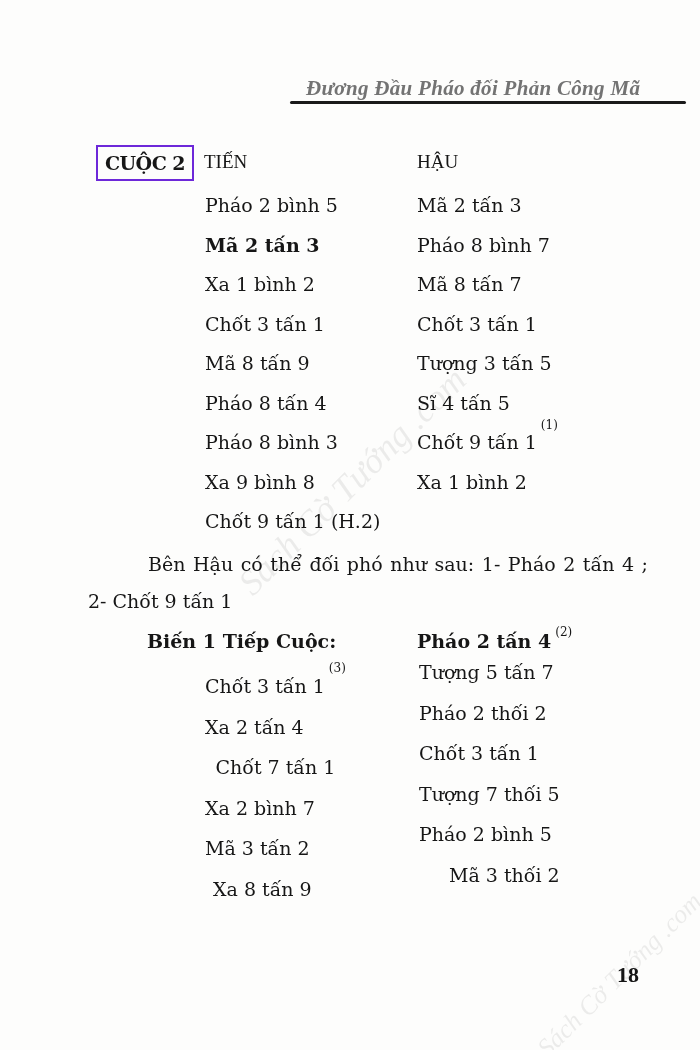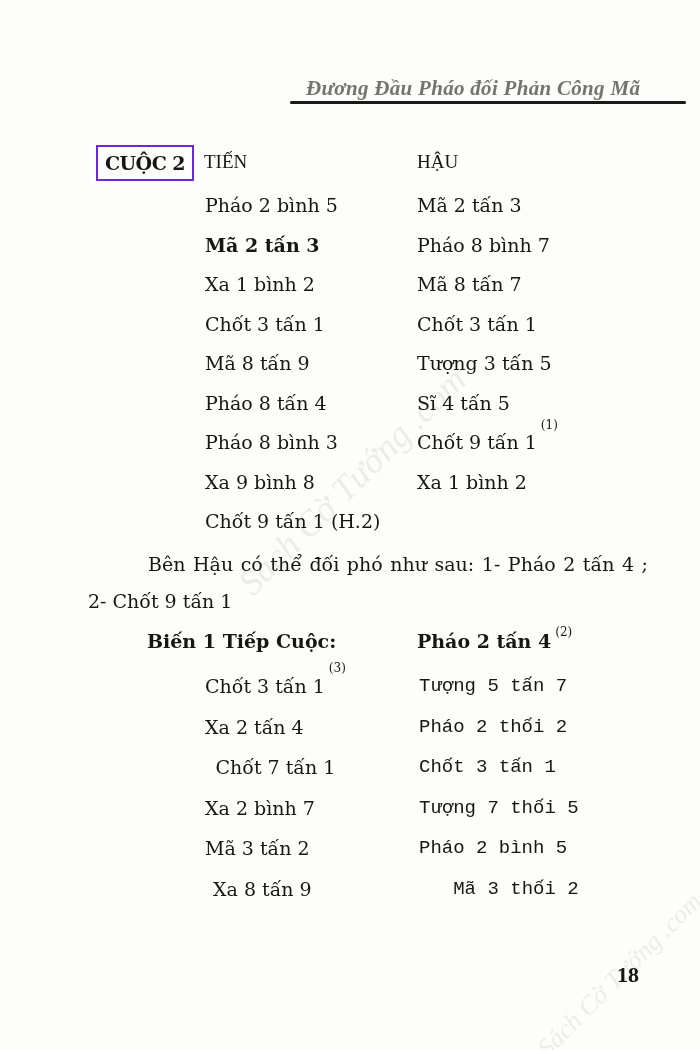--- a/index.html
+++ b/index.html
@@ -90,21 +90,21 @@
 
 <div class="col" style="left:205px; top:666px; line-height:40.5px;">
   <span class="move" style="height:40.5px;"><span>Chốt 3 tấn 1</span><sup>(3)</sup></span>
   <span class="move" style="height:40.5px;">Xa 2 tấn 4</span>
   <span class="move" style="height:40.5px;text-align:center;">Chốt 7 tấn 1</span>
   <span class="move" style="height:40.5px;">Xa 2 bình 7</span>
   <span class="move" style="height:40.5px;">Mã 3 tấn 2</span>
   <span class="move" style="height:40.5px; padding-left:8px;">Xa 8 tấn 9</span>
 </div>
 
-<div class="col" style="left:419px; top:666px; line-height:40.5px;font-family:Liberation Mono, monospace;">
+<div class="col" style="left:419px; top:652px; line-height:40.5px;">
   <span class="move" style="height:40.5px;">Tượng 5 tấn 7</span>
   <span class="move" style="height:40.5px;">Pháo 2 thối 2</span>
   <span class="move" style="height:40.5px;">Chốt 3 tấn 1</span>
   <span class="move" style="height:40.5px;">Tượng 7 thối 5</span>
   <span class="move" style="height:40.5px;">Pháo 2 bình 5</span>
   <span class="move" style="height:40.5px;text-align:right;">Mã 3 thối 2</span>
 </div>
 
 <div class="page-num">18</div>
 

